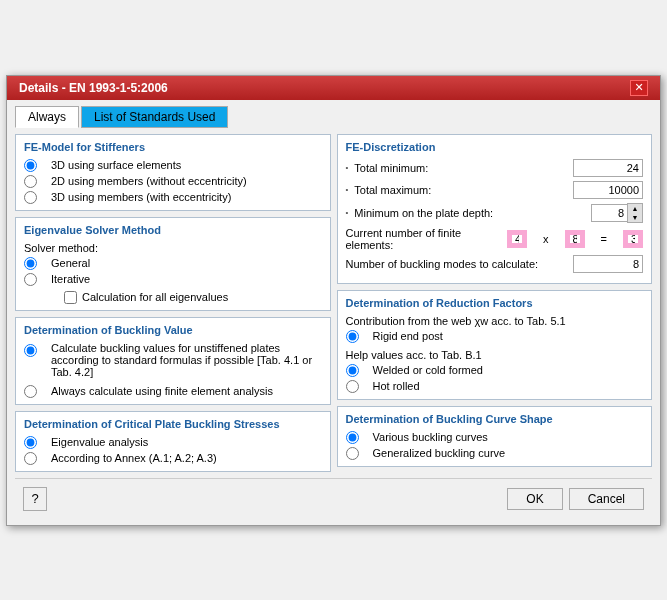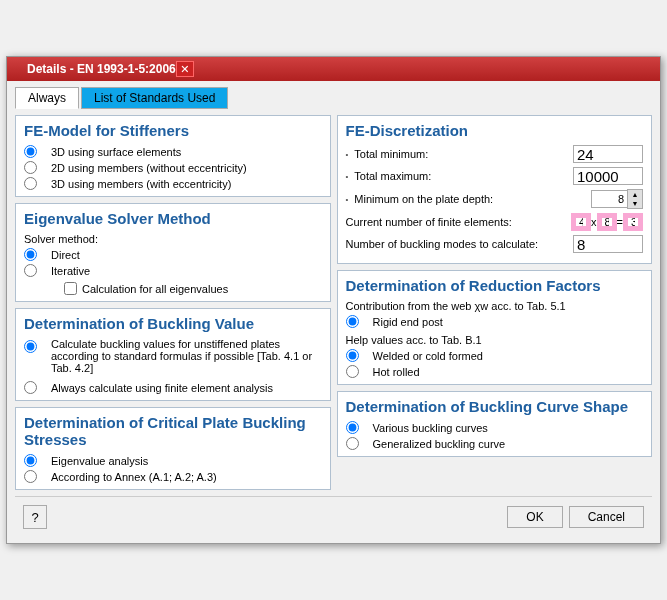--- a/index.html
+++ b/index.html
@@ -16,22 +16,23 @@
     }
     .dialog {
       width: 655px;
       background: #f0f0f0;
       border: 1px solid #999;
       box-shadow: 2px 2px 8px rgba(0,0,0,0.4);
     }
     .title-bar {
       background: linear-gradient(to bottom, #d04040, #b02020);
       color: white;
-      padding: 4px 20px;
-      display: flex;
+      padding: 4px 12px;
+      display: flex;
+      justify-content: space-between;
       align-items: center;
       font-size: 12px;
       font-weight: bold;
     }
     .title-bar-close {
       background: #cc2222;
       border: 1px solid #ff6666;
       color: white;
       width: 18px;
       height: 16px;
@@ -72,21 +73,21 @@
       gap: 6px;
     }
     .section {
       border: 1px solid #b0c0d0;
       background: white;
       padding: 6px 8px;
     }
     .section-title {
       color: #2060a0;
       font-weight: bold;
-      font-size: 15px;
+      font-size: 11px;
       margin-bottom: 6px;
     }
     .radio-group {
       display: flex;
       flex-direction: column;
       gap: 3px;
     }
     .radio-item {
       display: flex;
       align-items: center;
@@ -112,21 +113,22 @@
     }
     .field-label {
       flex: 1;
       font-size: 11px;
     }
     .field-input {
       width: 70px;
       height: 18px;
       border: 1px solid #aaa;
       padding: 1px 3px;
-      font-size: 15px;
+      font-size: 11px;
+      text-align: right;
       background: white;
     }
     .field-input-small {
       width: 20px;
       height: 18px;
       border: 5px solid #f9a8d4;
       padding: 1px 3px;
       font-size: 11px;
       text-align: right;
       background: white;
@@ -159,21 +161,21 @@
       font-size: 7px;
       display: flex;
       align-items: center;
       justify-content: center;
       padding: 0;
       line-height: 1;
     }
     .calc-row {
       display: flex;
       align-items: center;
-      gap: 0;
+      gap: 16px;
       font-size: 11px;
       margin-bottom: 4px;
     }
     .bottom-bar {
       padding: 8px;
       display: flex;
       justify-content: space-between;
       align-items: center;
       border-top: 1px solid #ccc;
       margin-top: 6px;
@@ -244,21 +246,21 @@
             </label>
           </div>
         </div>
 
         <div class="section">
           <div class="section-title">Eigenvalue Solver Method</div>
           <div class="subsection-label">Solver method:</div>
           <div class="radio-group">
             <label class="radio-item">
               <input type="radio" name="solver" checked="" style="">
-              <span>Direct</span>
+              <span>General</span>
             </label>
             <label class="radio-item">
               <input type="radio" name="solver" style="">
               <span>Iterative</span>
             </label>
           </div>
           <label class="checkbox-item" style="margin-top:5px;">
             <input type="checkbox" style="">
             <span>Calculation for all eigenvalues</span>
           </label>

